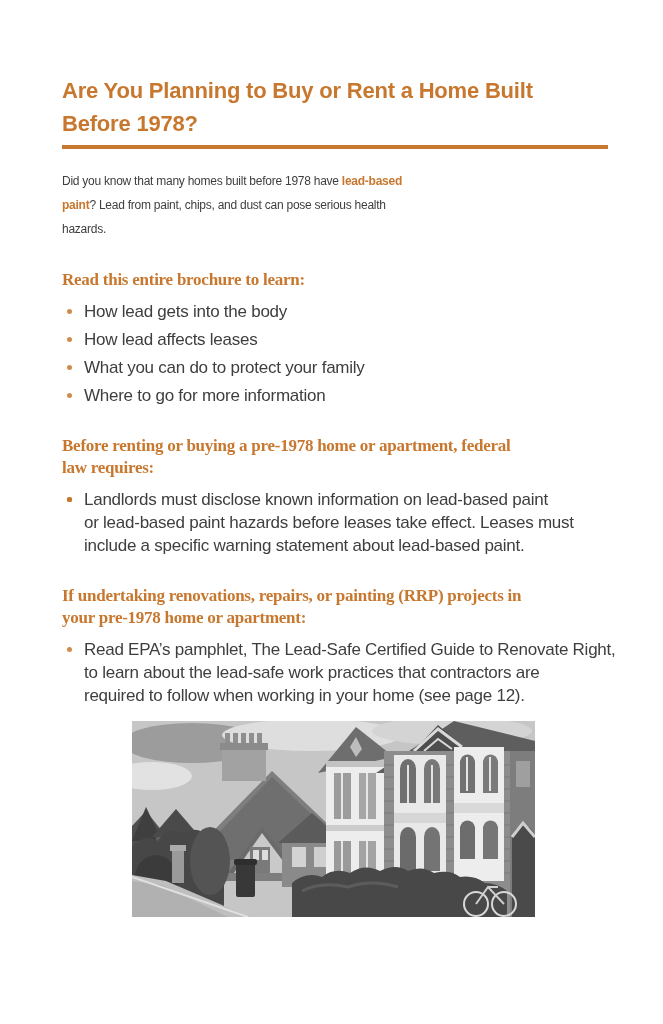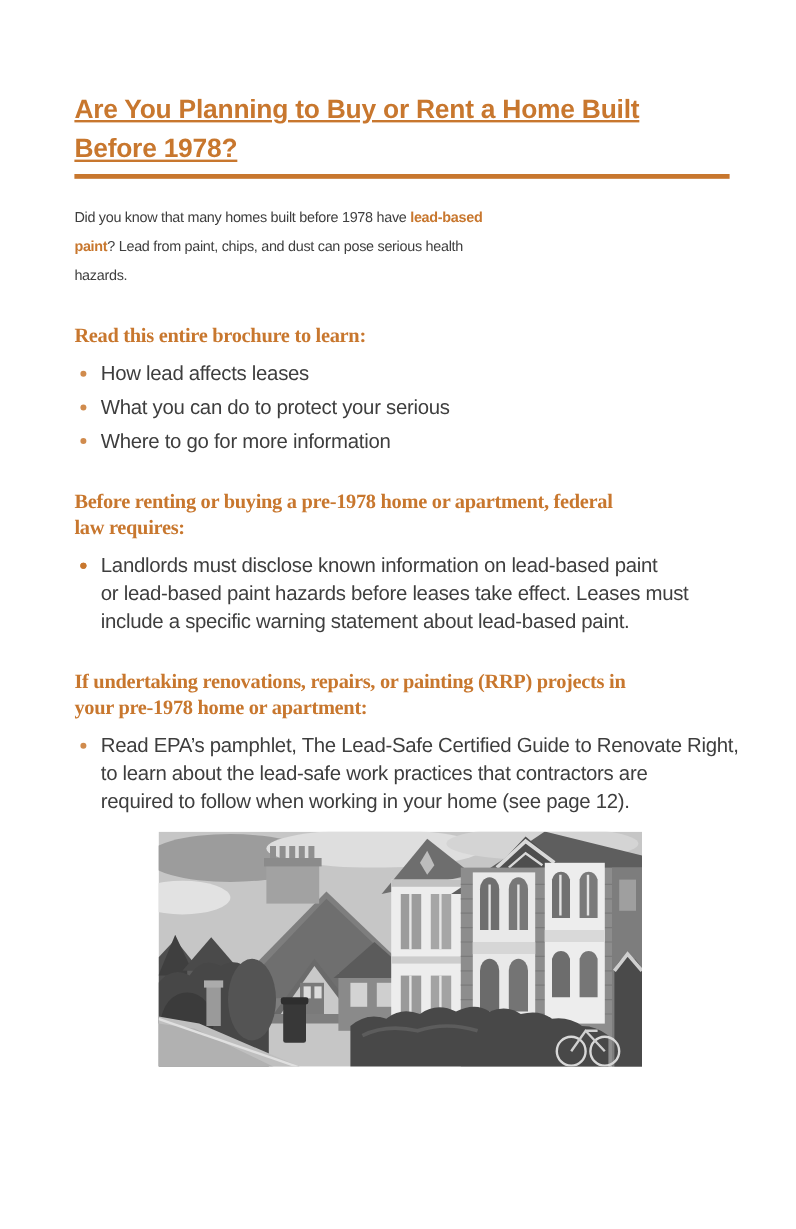--- a/index.html
+++ b/index.html
@@ -19,21 +19,20 @@
     padding:74px 40px 0 62px;
     color:var(--text);
   }
   .title{
     font-size:22px;
     line-height:33px;
     font-weight:700;
     color:var(--accent);
     white-space:pre-line;
     letter-spacing:-0.2px;
-    text-decoration:underline;
   }
   .rule{
     width:546px;height:4px;
     background:var(--accent);
     margin-top:5px;
   }
   .intro{
     margin-top:20px;
     font-size:12px;
     line-height:24px;
@@ -90,22 +89,23 @@
     <h1 class="title">Are You Planning to Buy or Rent a Home Built
 Before 1978?</h1>
     <div class="rule"></div>
 
     <p class="intro"><span>Did you know that many homes built before 1978 have </span><span class="accent-bold">lead-based
 paint</span><span>? Lead from paint, chips, and dust can pose serious health
 hazards.</span></p>
 
     <h2 class="section-heading">Read this entire brochure to learn:</h2>
     <ul class="bullets">
+      <li><span class="dot"></span><span>How lead gets into the body</span></li>
       <li><span class="dot"></span><span>How lead affects leases</span></li>
-      <li><span class="dot"></span><span>What you can do to protect your serious</span></li>
+      <li><span class="dot"></span><span>What you can do to protect your family</span></li>
       <li><span class="dot"></span><span>Where to go for more information</span></li>
     </ul>
 
     <h2 class="section-heading">Before renting or buying a pre-1978 home or apartment, federal
 law requires:</h2>
     <ul class="bullets">
       <li><span class="dot"></span></li>
       <li><span class="dot"></span></li>
       <li><span class="dot"></span><span>Landlords must disclose known information on lead-based paint
 or lead-based paint hazards before leases take effect. Leases must

